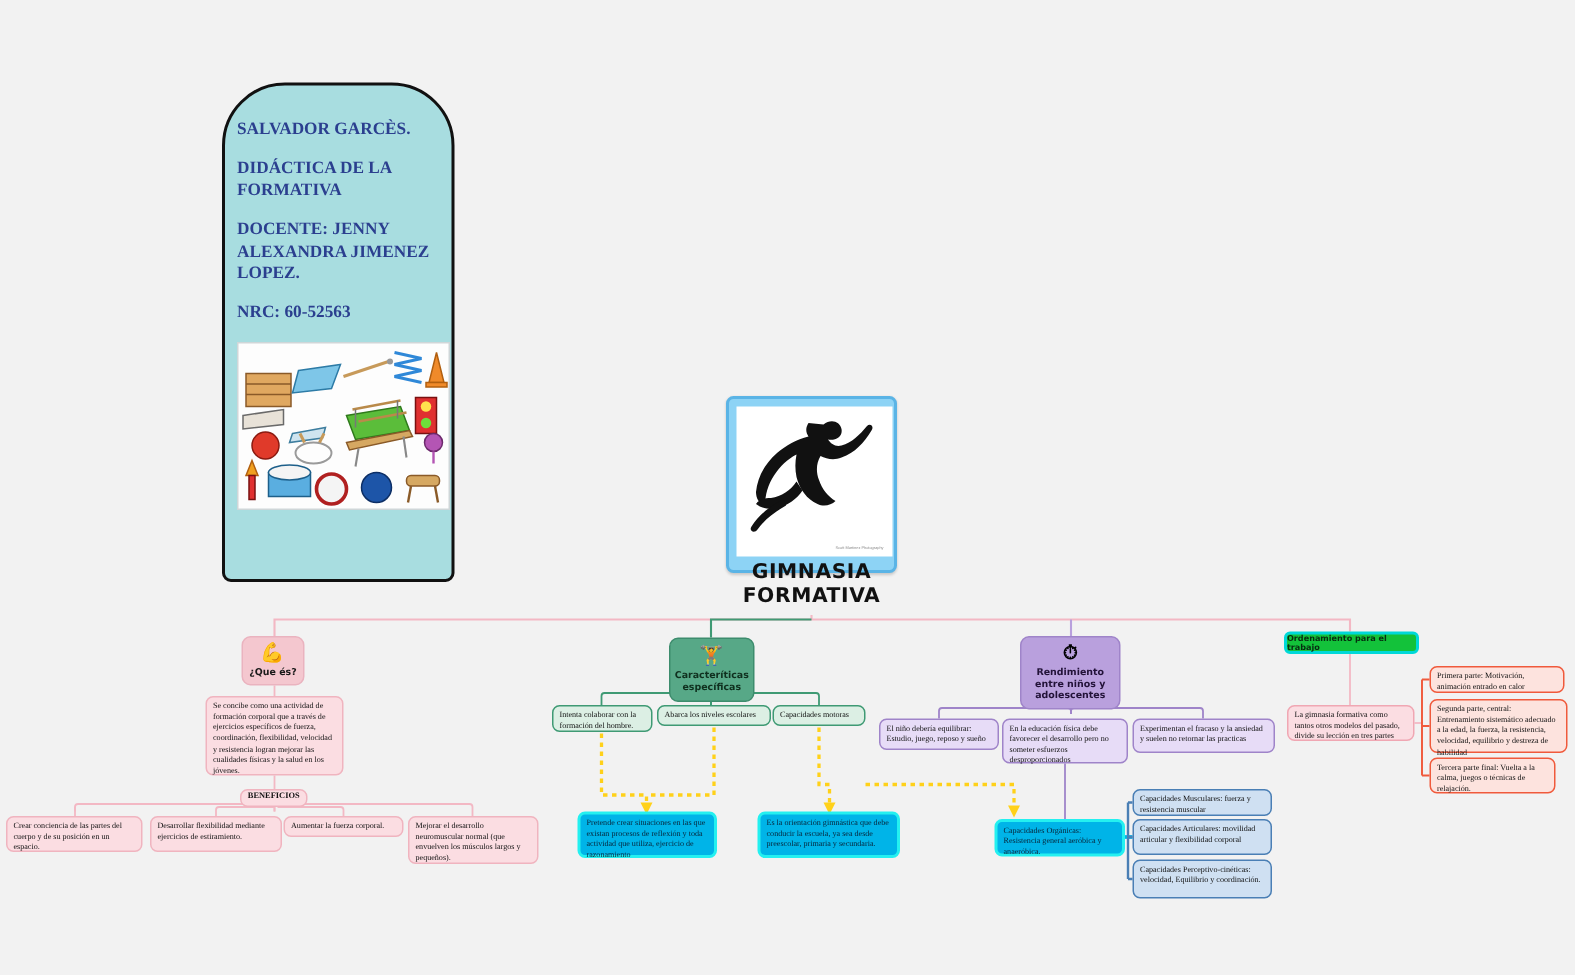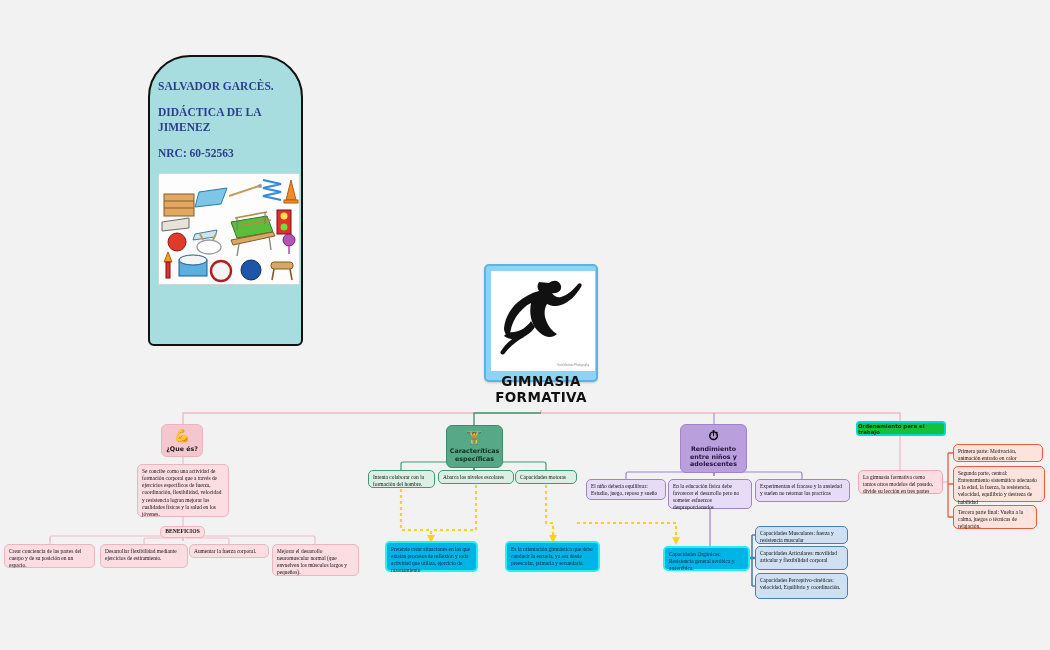--- a/index.html
+++ b/index.html
@@ -28,21 +28,21 @@
     pointer-events: none;
   }
   .node {
     position: absolute;
     box-sizing: border-box;
   }
 
   
   #title-card {
     left: 148px; top: 55px;
-    width: 155px; height: 291px;
+    width: 155px; height: 333px;
     background: #a8dde0;
     border: 2px solid #111;
     border-top-left-radius: 42px;
     border-top-right-radius: 42px;
     border-bottom-left-radius: 6px;
     border-bottom-right-radius: 6px;
     padding: 22px 6px 8px 8px;
   }
   #title-card .tline {
     font-family: "Liberation Serif", serif;
@@ -220,21 +220,22 @@
     <path d="M476,485 L476,530 L431,530" stroke="#ffd11a" stroke-width="2.2" fill="none" stroke-dasharray="3,3"></path>
     <path d="M546,485 L546,523 L553,523 L553,536" stroke="#ffd11a" stroke-width="2.2" fill="none" stroke-dasharray="3,3"></path>
     <polygon points="553,543 549,535 557,535" fill="#ffd11a"></polygon>
 
     <path d="M577,523 L676,523 L676,538" stroke="#ffd11a" stroke-width="2.2" fill="none" stroke-dasharray="3,3"></path>
     <polygon points="676,545 672,537 680,537" fill="#ffd11a"></polygon>
   </svg>
 
   <div class="node" id="title-card">
     <div class="tline">SALVADOR GARCÈS.</div>
-    <div class="tline">DIDÁCTICA DE LA JIMENEZ</div>
+    <div class="tline">DIDÁCTICA DE LA FORMATIVA</div>
+    <div class="tline">DOCENTE: JENNY ALEXANDRA JIMENEZ LOPEZ.</div>
     <div class="tline">NRC: 60-52563</div>
     <div id="equip-img">
       <svg viewBox="0 0 140 110" width="140" height="110">
 
         <rect x="5" y="20" width="30" height="22" fill="#e0a860" stroke="#8a5a28" stroke-width="1"></rect>
         <line x1="5" y1="27" x2="35" y2="27" stroke="#8a5a28"></line>
         <line x1="5" y1="34" x2="35" y2="34" stroke="#8a5a28"></line>
 
         <polygon points="40,18 68,14 62,30 36,33" fill="#7ec6e8" stroke="#2d7ba6" stroke-width="1"></polygon>
 

